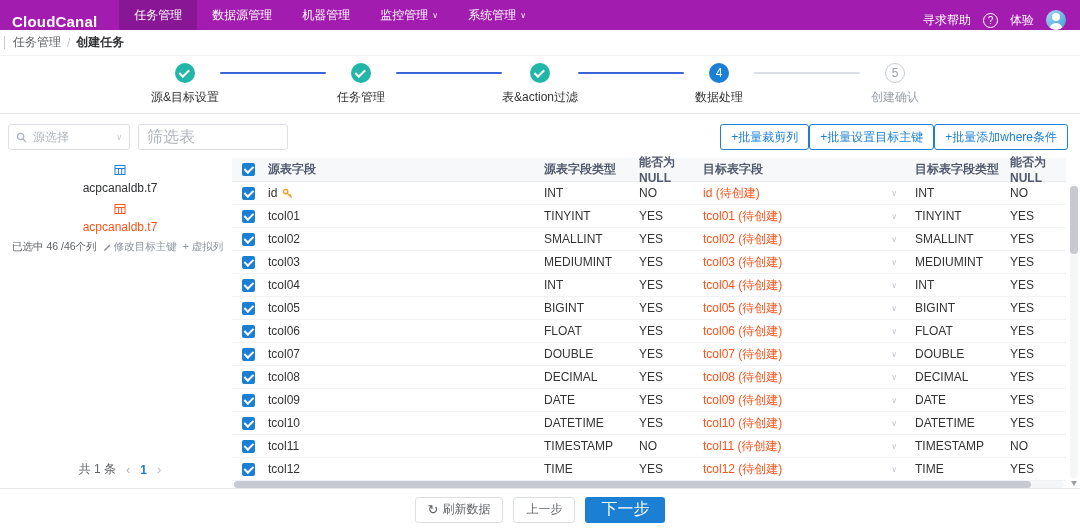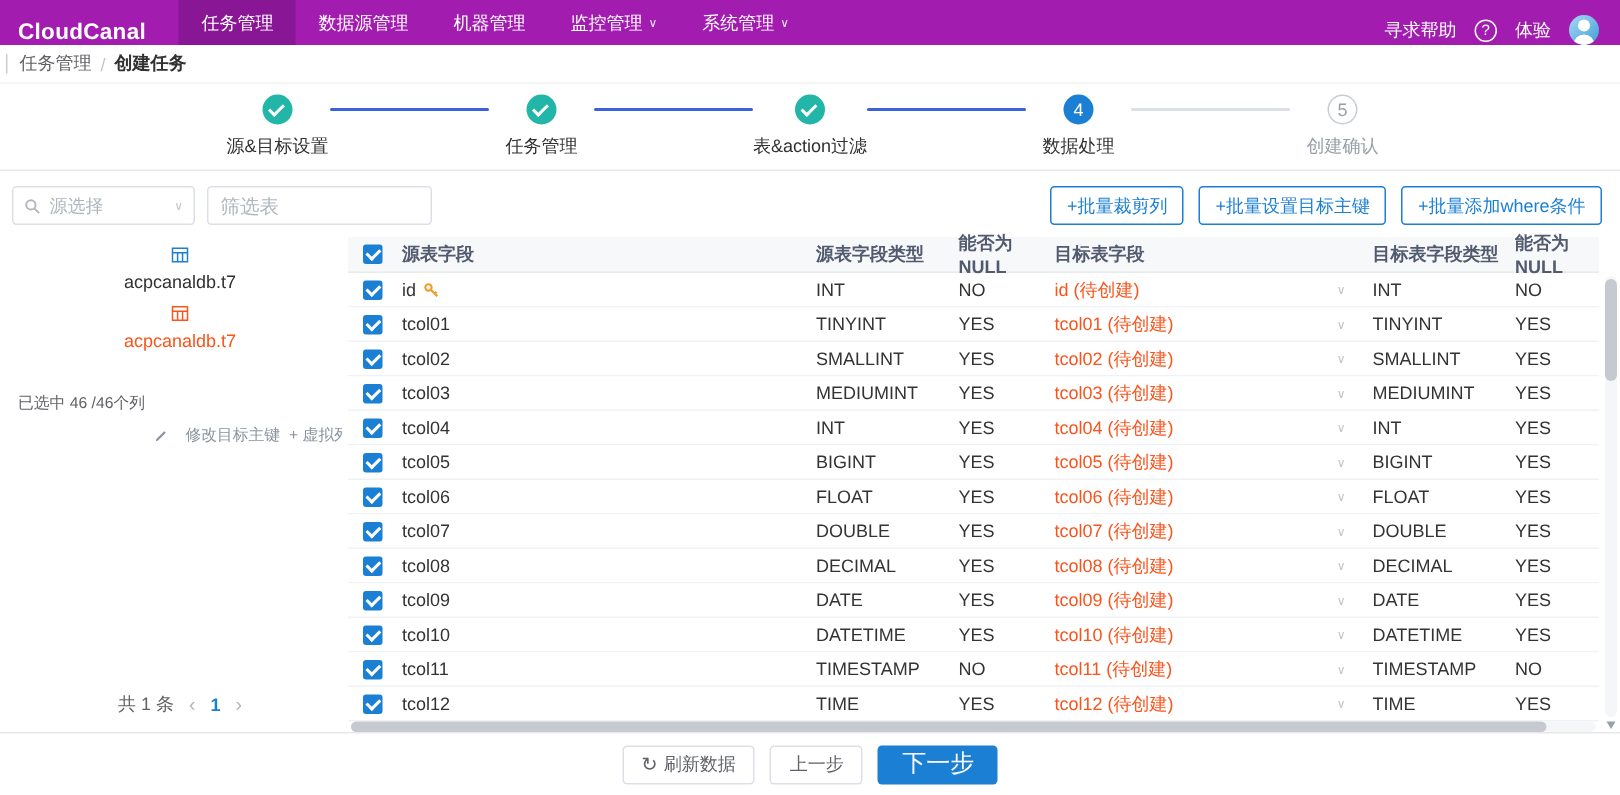--- a/index.html
+++ b/index.html
@@ -39,33 +39,33 @@
   .step.pending .step-label { color:#9aa0a8; }
   .connector { height:2px; width:106px; margin-top:9px; background:#3a62d9; border-radius:1px; flex-shrink:0; }
   .connector.pending { background:#dcdfe6; }
   .check { width:10px; height:6px; border:solid #fff; border-width:0 0 2px 2px; transform:rotate(-45deg) translate(0,-1px); }
 
   
   .toolbar { display:flex; align-items:center; gap:8px; padding:10px 12px 8px 8px; height:44px; }
   .search-select { width:122px; height:26px; border:1px solid #dcdfe6; border-radius:3px; display:flex; align-items:center; gap:6px; padding:0 7px; background:#fff; cursor:pointer; }
   .ss-placeholder { color:#b0b6bf; }
   .ss-caret { margin-left:auto; color:#c0c4cc; font-size:8px; }
-  .filter-input { width:150px; height:26px; border:1px solid #dcdfe6; border-radius:3px; padding:0 8px; font-size:13px; color:#333; outline:none; }
+  .filter-input { width:150px; height:26px; border:1px solid #dcdfe6; border-radius:3px; padding:0 8px; font-size:16px; color:#333; outline:none; }
   .filter-input::placeholder { color:#b0b6bf; }
-  .toolbar-actions { margin-left:auto; display:flex; gap:10px; }
+  .toolbar-actions { margin-left:auto; display:flex; }
   .btn-outline-primary { height:26px; border:1px solid #1b7fd4; color:#1b7fd4; background:#fff; border-radius:3px; padding:0 10px; font-size:12px; cursor:pointer; white-space:nowrap; }
 
   
   .content { display:flex; height:330px; padding-left:8px; }
   .left-panel { width:224px; display:flex; flex-direction:column; padding:2px 4px 0 4px; flex-shrink:0; }
   .tree-row { display:flex; align-items:center; gap:5px; margin:4px 0; cursor:pointer; white-space:nowrap;flex-direction:column; }
   .tree-label { color:#303133; }
   .tree-label.target { color:#fa541c; }
   .selected-line { display:flex; align-items:center; gap:6px; font-size:10.5px; color:#606266; margin-top:2px; white-space:nowrap; overflow:hidden; }
-  .mini-link { color:#8a93a0; cursor:pointer; display:flex; align-items:center; gap:12px;margin-top:43px; }
+  .mini-link { color:#8a93a0; cursor:pointer; display:flex; align-items:center; gap:2px; }
   .pagination { margin-top:auto; display:flex; align-items:center; justify-content:center; gap:10px; color:#606266; padding:8px 0 10px 0; }
   .page-arrow { color:#b0b6bf; cursor:pointer; font-size:13px; }
   .page-num { color:#1b7fd4; font-weight:bold; cursor:pointer; }
 
   
   .table-wrap { flex:1; position:relative; padding-right:14px; }
   .thead { display:flex; background:#f7f8fa; height:24px; align-items:center; font-weight:bold; color:#515a6e; border-bottom:1px solid #e8eaec; }
   .trow { display:flex; height:23px; align-items:center; border-bottom:1px solid #f0f2f5; background:#fff; }
   .c-check { width:32px; display:flex; justify-content:center; flex-shrink:0; }
   .c-source { flex:1; padding-left:4px; display:flex; align-items:center; gap:5px; min-width:0; }

